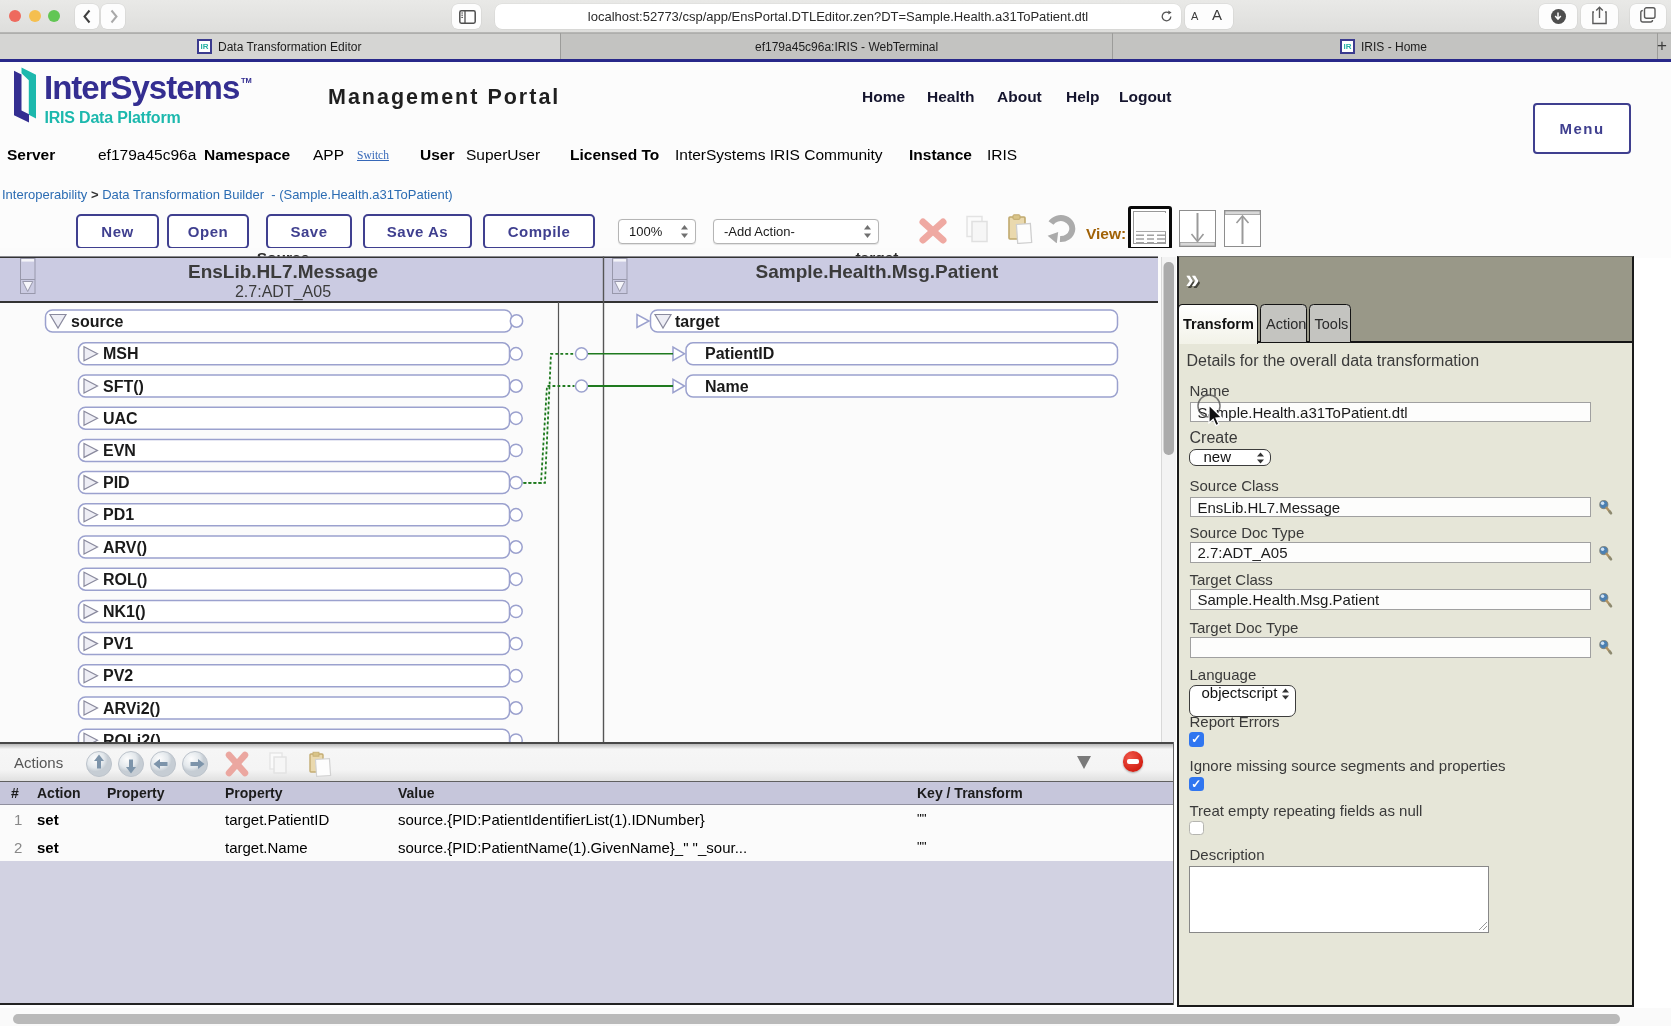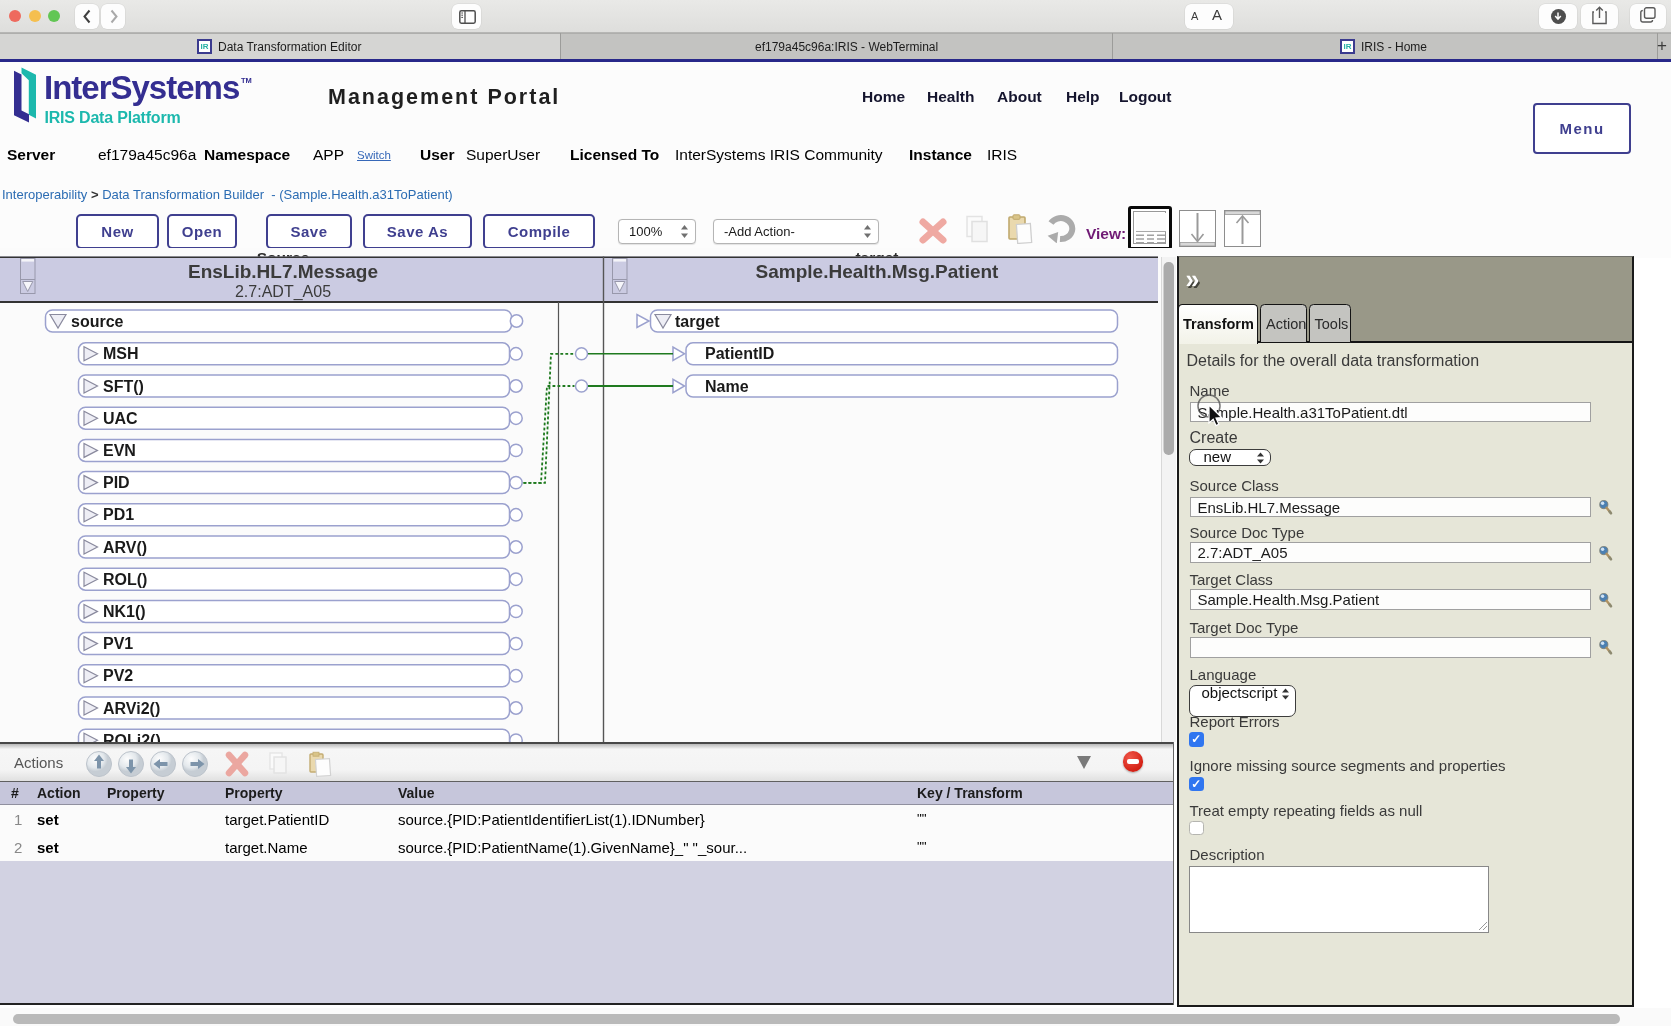--- a/index.html
+++ b/index.html
@@ -70,20 +70,27 @@
     </svg>
   <svg class="abs" style="left:109px;top:9px;" width="10" height="15" viewBox="0 0 10 15">
       <path d="M2.5 1.5 L7.5 7.5 L2.5 13.5" fill="none" stroke="#a9a9a9" stroke-width="2"></path>
     </svg>
   <div class="abs navbtn" style="left:452px;width:29px;"></div>
   <svg class="abs" style="left:459px;top:9.5px;" width="17" height="14" viewBox="0 0 17 14">
       <rect x="0.8" y="0.8" width="15.4" height="12.4" rx="1.6" fill="none" stroke="#4d4d4d" stroke-width="1.5"></rect>
       <path d="M6 1 V13" stroke="#4d4d4d" stroke-width="1.3"></path>
       <path d="M2.3 3 H4 M2.3 5.2 H4 M2.3 7.4 H4" stroke="#4d4d4d" stroke-width="1"></path>
     </svg>
+  <div id="urlbar" class="abs">
+      <div class="abs" id="urltext">localhost:52773/csp/app/EnsPortal.DTLEditor.zen?DT=Sample.Health.a31ToPatient.dtl</div>
+    <svg class="abs" style="right:8px;top:6px;" width="13" height="13" viewBox="0 0 13 13">
+        <path d="M10.8 6.5 A4.3 4.3 0 1 1 8.7 2.8" fill="none" stroke="#555" stroke-width="1.3"></path>
+        <path d="M8.2 0.6 L11.6 2.6 L8.4 4.6 Z" fill="#555"></path>
+      </svg>
+  </div>
   <div class="abs navbtn" style="left:1185px;width:48px;"></div>
   <div class="abs" style="left:1191px;top:10px;font-size:11px;color:#3c3c3c;">A</div>
   <div class="abs" style="left:1212px;top:6px;font-size:15px;color:#3c3c3c;">A</div>
   <div class="abs navbtn" style="left:1539px;width:38px;"></div>
   <div class="abs" style="left:1550.5px;top:9px;width:15px;height:15px;border-radius:50%;background:#4e4e4e;"></div>
   <svg class="abs" style="left:1554px;top:12px;" width="8" height="9" viewBox="0 0 8 9">
       <path d="M4 0.5 V6.5 M1.2 4 L4 7.2 L6.8 4" fill="none" stroke="#fff" stroke-width="1.5"></path>
     </svg>
   <div class="abs navbtn" style="left:1581px;width:37px;"></div>
   <svg class="abs" style="left:1592px;top:6px;" width="15" height="20" viewBox="0 0 15 20">
@@ -123,32 +130,32 @@
   <div class="abs navlink" style="left:862px;">Home</div>
   <div class="abs navlink" style="left:927px;">Health</div>
   <div class="abs navlink" style="left:997px;">About</div>
   <div class="abs navlink" style="left:1066px;">Help</div>
   <div class="abs navlink" style="left:1119px;">Logout</div>
   <div id="menubtn" class="abs">Menu</div>
   <div class="abs inforow" style="left:7px;"><b>Server</b></div>
   <div class="abs inforow" style="left:70px;margin-left:28px;">ef179a45c96a</div>
   <div class="abs inforow" style="left:204px;"><b>Namespace</b></div>
   <div class="abs inforow" style="left:313px;">APP</div>
-  <div class="abs" style="left:357px;top:87px;font-size:11.5px;color:#3668b8;text-decoration:underline;">Switch</div>
+  <div class="abs" style="left:357px;top:87px;font-size:11.5px;color:#3668b8;text-decoration:underline;font-family:Liberation Serif, serif;">Switch</div>
   <div class="abs inforow" style="left:420px;"><b>User</b></div>
   <div class="abs inforow" style="left:466px;">SuperUser</div>
   <div class="abs inforow" style="left:570px;"><b>Licensed To</b></div>
   <div class="abs inforow" style="left:675px;">InterSystems IRIS Community</div>
   <div class="abs inforow" style="left:909px;"><b>Instance</b></div>
   <div class="abs inforow" style="left:987px;">IRIS</div>
 
   <div id="bcrumb" class="abs" style="left:2px;"><span class="blue">Interoperability</span> <b style="color:#333;">&gt;</b> <span class="blue">Data Transformation Builder&nbsp; - (Sample.Health.a31ToPatient)</span></div>
 
   <div class="abs tbbtn" style="left:76px;width:83px;">New</div>
-  <div class="abs tbbtn" style="left:167px;width:70px;">Open</div>
+  <div class="abs tbbtn" style="left:167px;width:82px;">Open</div>
   <div class="abs tbbtn" style="left:266px;width:86px;">Save</div>
   <div class="abs tbbtn" style="left:363px;width:109px;">Save As</div>
   <div class="abs tbbtn" style="left:483px;width:112px;">Compile</div>
   <div class="abs sel" style="left:618px;width:78px;padding-left:10px;">100%
     <svg class="stepper" viewBox="0 0 13 15">
         <path d="M6.5 1 L10 5.5 H3 Z" fill="#707070"></path>
         <path d="M6.5 14 L3 9.5 H10 Z" fill="#707070"></path>
       </svg>
   </div>
   <div class="abs sel" style="left:713px;width:166px;padding-left:10px;">-Add Action-
@@ -170,21 +177,21 @@
   </svg>
   <svg class="abs" style="left:1007px;top:152px;" width="29" height="30" viewBox="0 0 29 30">
     <rect x="2" y="3" width="16" height="22" rx="1" fill="#ead9ae" stroke="#c0a96e" stroke-width="1.6"></rect>
     <rect x="6" y="0.8" width="7" height="4.5" rx="1" fill="#d9c488" stroke="#c0a96e" stroke-width="1"></rect>
     <path d="M10 10 H24 V29 H10 Z" fill="#fdfdfd" stroke="#cfcfcf" stroke-width="1.3" transform="rotate(-4 17 19)"></path>
   </svg>
   <svg class="abs" style="left:1047px;top:153px;" width="30" height="28" viewBox="0 0 30 28">
     <path d="M4 8 A11.5 10.5 0 1 1 13 24" fill="none" stroke="#ababab" stroke-width="6"></path>
     <path d="M11 27.5 L0.5 22 L10 16 Z" fill="#ababab" transform="rotate(12 6 22)"></path>
   </svg>
-  <div class="abs" style="left:1086px;top:163px;font-size:15.5px;font-weight:bold;color:#701a75;">View:</div>
+  <div class="abs" style="left:1086px;top:163px;font-size:15.5px;font-weight:bold;color:#a16207;">View:</div>
 
   <div class="abs" style="left:1128px;top:143.5px;width:44px;height:44px;border:3.5px solid #0a0a0a;border-radius:3px;background:#fff;">
     <div class="abs" style="left:2px;top:2px;width:33px;height:33px;border:1px solid #999;">
       <div class="abs" style="left:1.5px;top:1.5px;width:30px;height:19px;background:#fcfcfc;border-bottom:1px solid #aaa;"></div>
       <svg class="abs" style="left:1px;top:22px;" width="31" height="11" viewBox="0 0 31 11">
         <g stroke="#a2a2a2" stroke-width="1.6">
         <path d="M1 1.2 H9 M12 1.2 H19 M22 1.2 H30"></path>
         <path d="M1 5 H9 M12 5 H19 M22 5 H30"></path>
         <path d="M1 8.8 H9 M12 8.8 H19 M22 8.8 H30"></path>
         </g>

